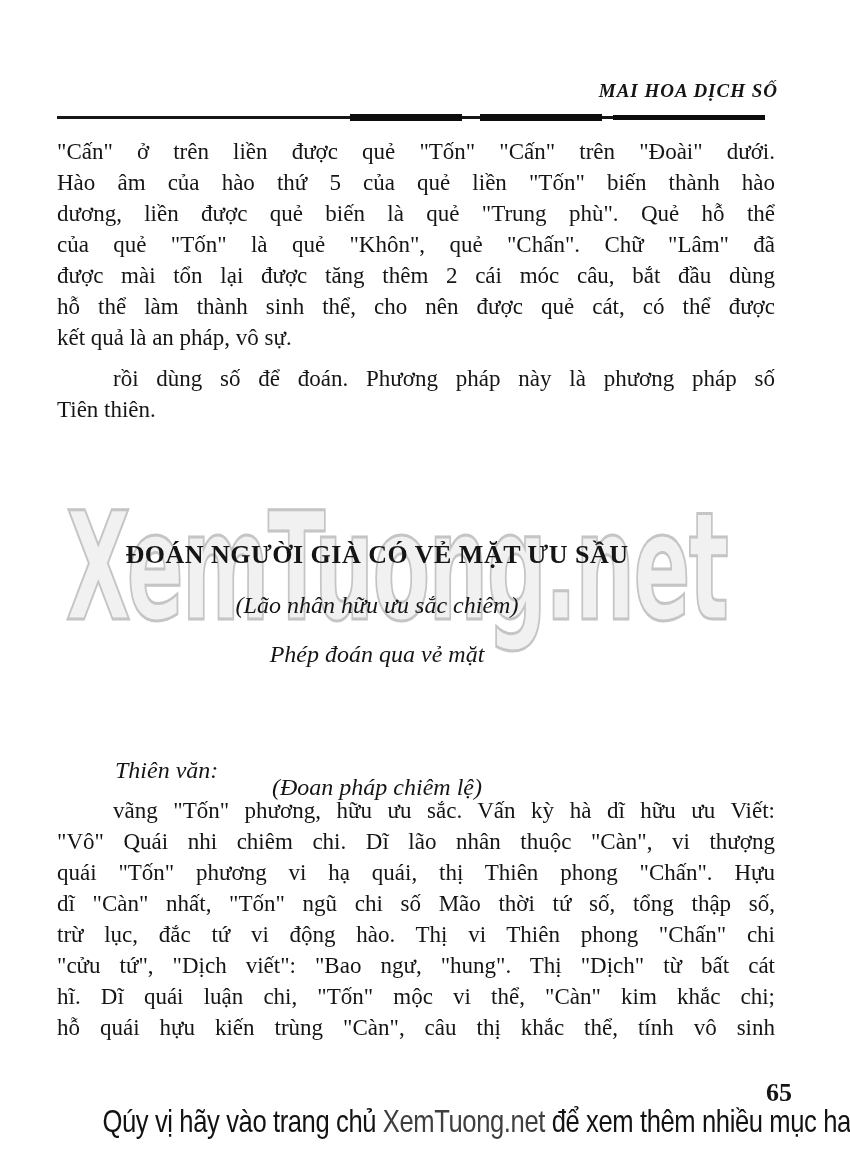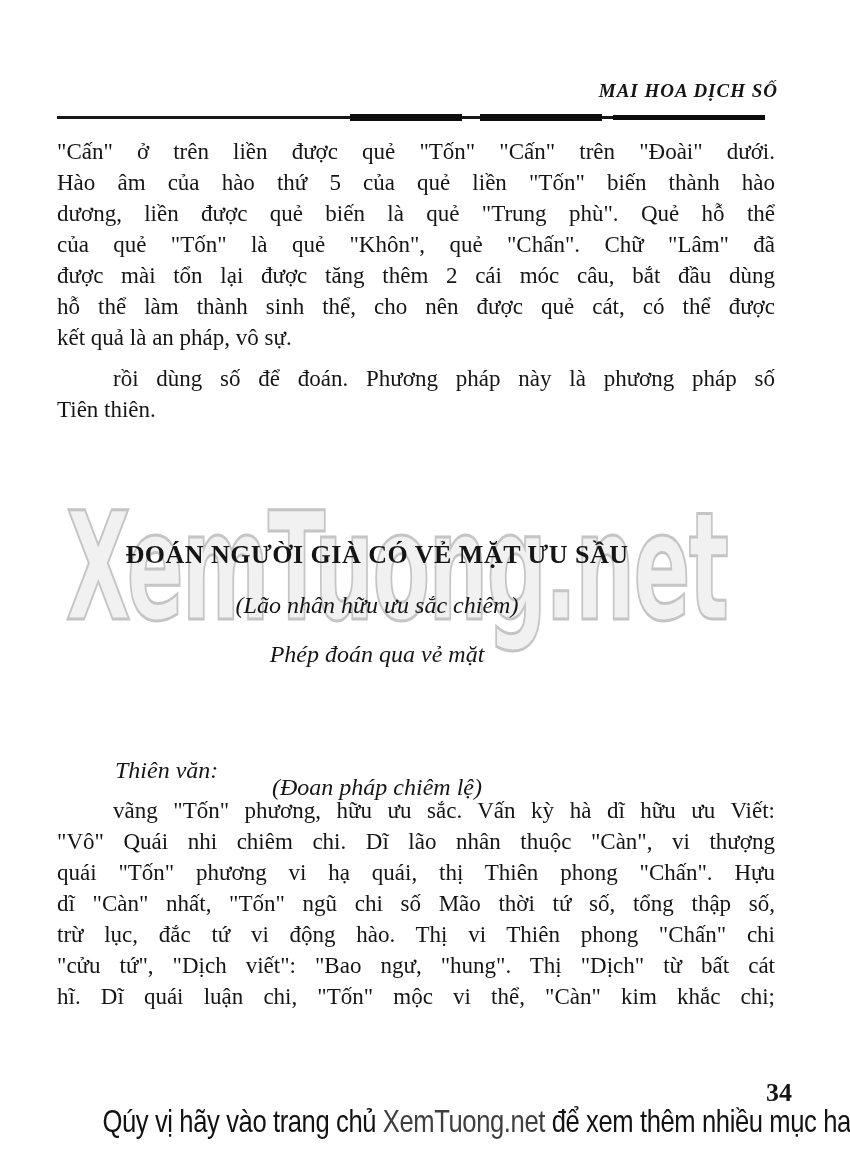--- a/index.html
+++ b/index.html
@@ -127,22 +127,23 @@
     <div class="nguyen-van">Thiên văn:</div>
 
     <div class="para p3 indent-first">
         <div class="line">vãng "Tốn" phương, hữu ưu sắc. Vấn kỳ hà dĩ hữu ưu Viết:</div>
         <div class="line">"Vô" Quái nhi chiêm chi. Dĩ lão nhân thuộc "Càn", vi thượng</div>
         <div class="line">quái "Tốn" phương vi hạ quái, thị Thiên phong "Chấn". Hựu</div>
         <div class="line">dĩ "Càn" nhất, "Tốn" ngũ chi số Mão thời tứ số, tổng thập số,</div>
         <div class="line">trừ lục, đắc tứ vi động hào. Thị vi Thiên phong "Chấn" chi</div>
         <div class="line">"cửu tứ", "Dịch viết": "Bao ngư, "hung". Thị "Dịch" từ bất cát</div>
         <div class="line">hĩ. Dĩ quái luận chi, "Tốn" mộc vi thể, "Càn" kim khắc chi;</div>
+        <div class="line">hỗ quái hựu kiến trùng "Càn", câu thị khắc thể, tính vô sinh</div>
       </div>
 
-    <div class="page-number">34</div>
+    <div class="page-number">65</div>
 
     <div class="footer-line">
       <span class="squeeze"><span>Qúy vị hãy vào trang chủ </span><span class="footer-site">XemTuong.net</span><span> để xem thêm nhiều mục hay khác</span></span>
     </div>
 
   </div>
 </div>
 
 </body></html>

